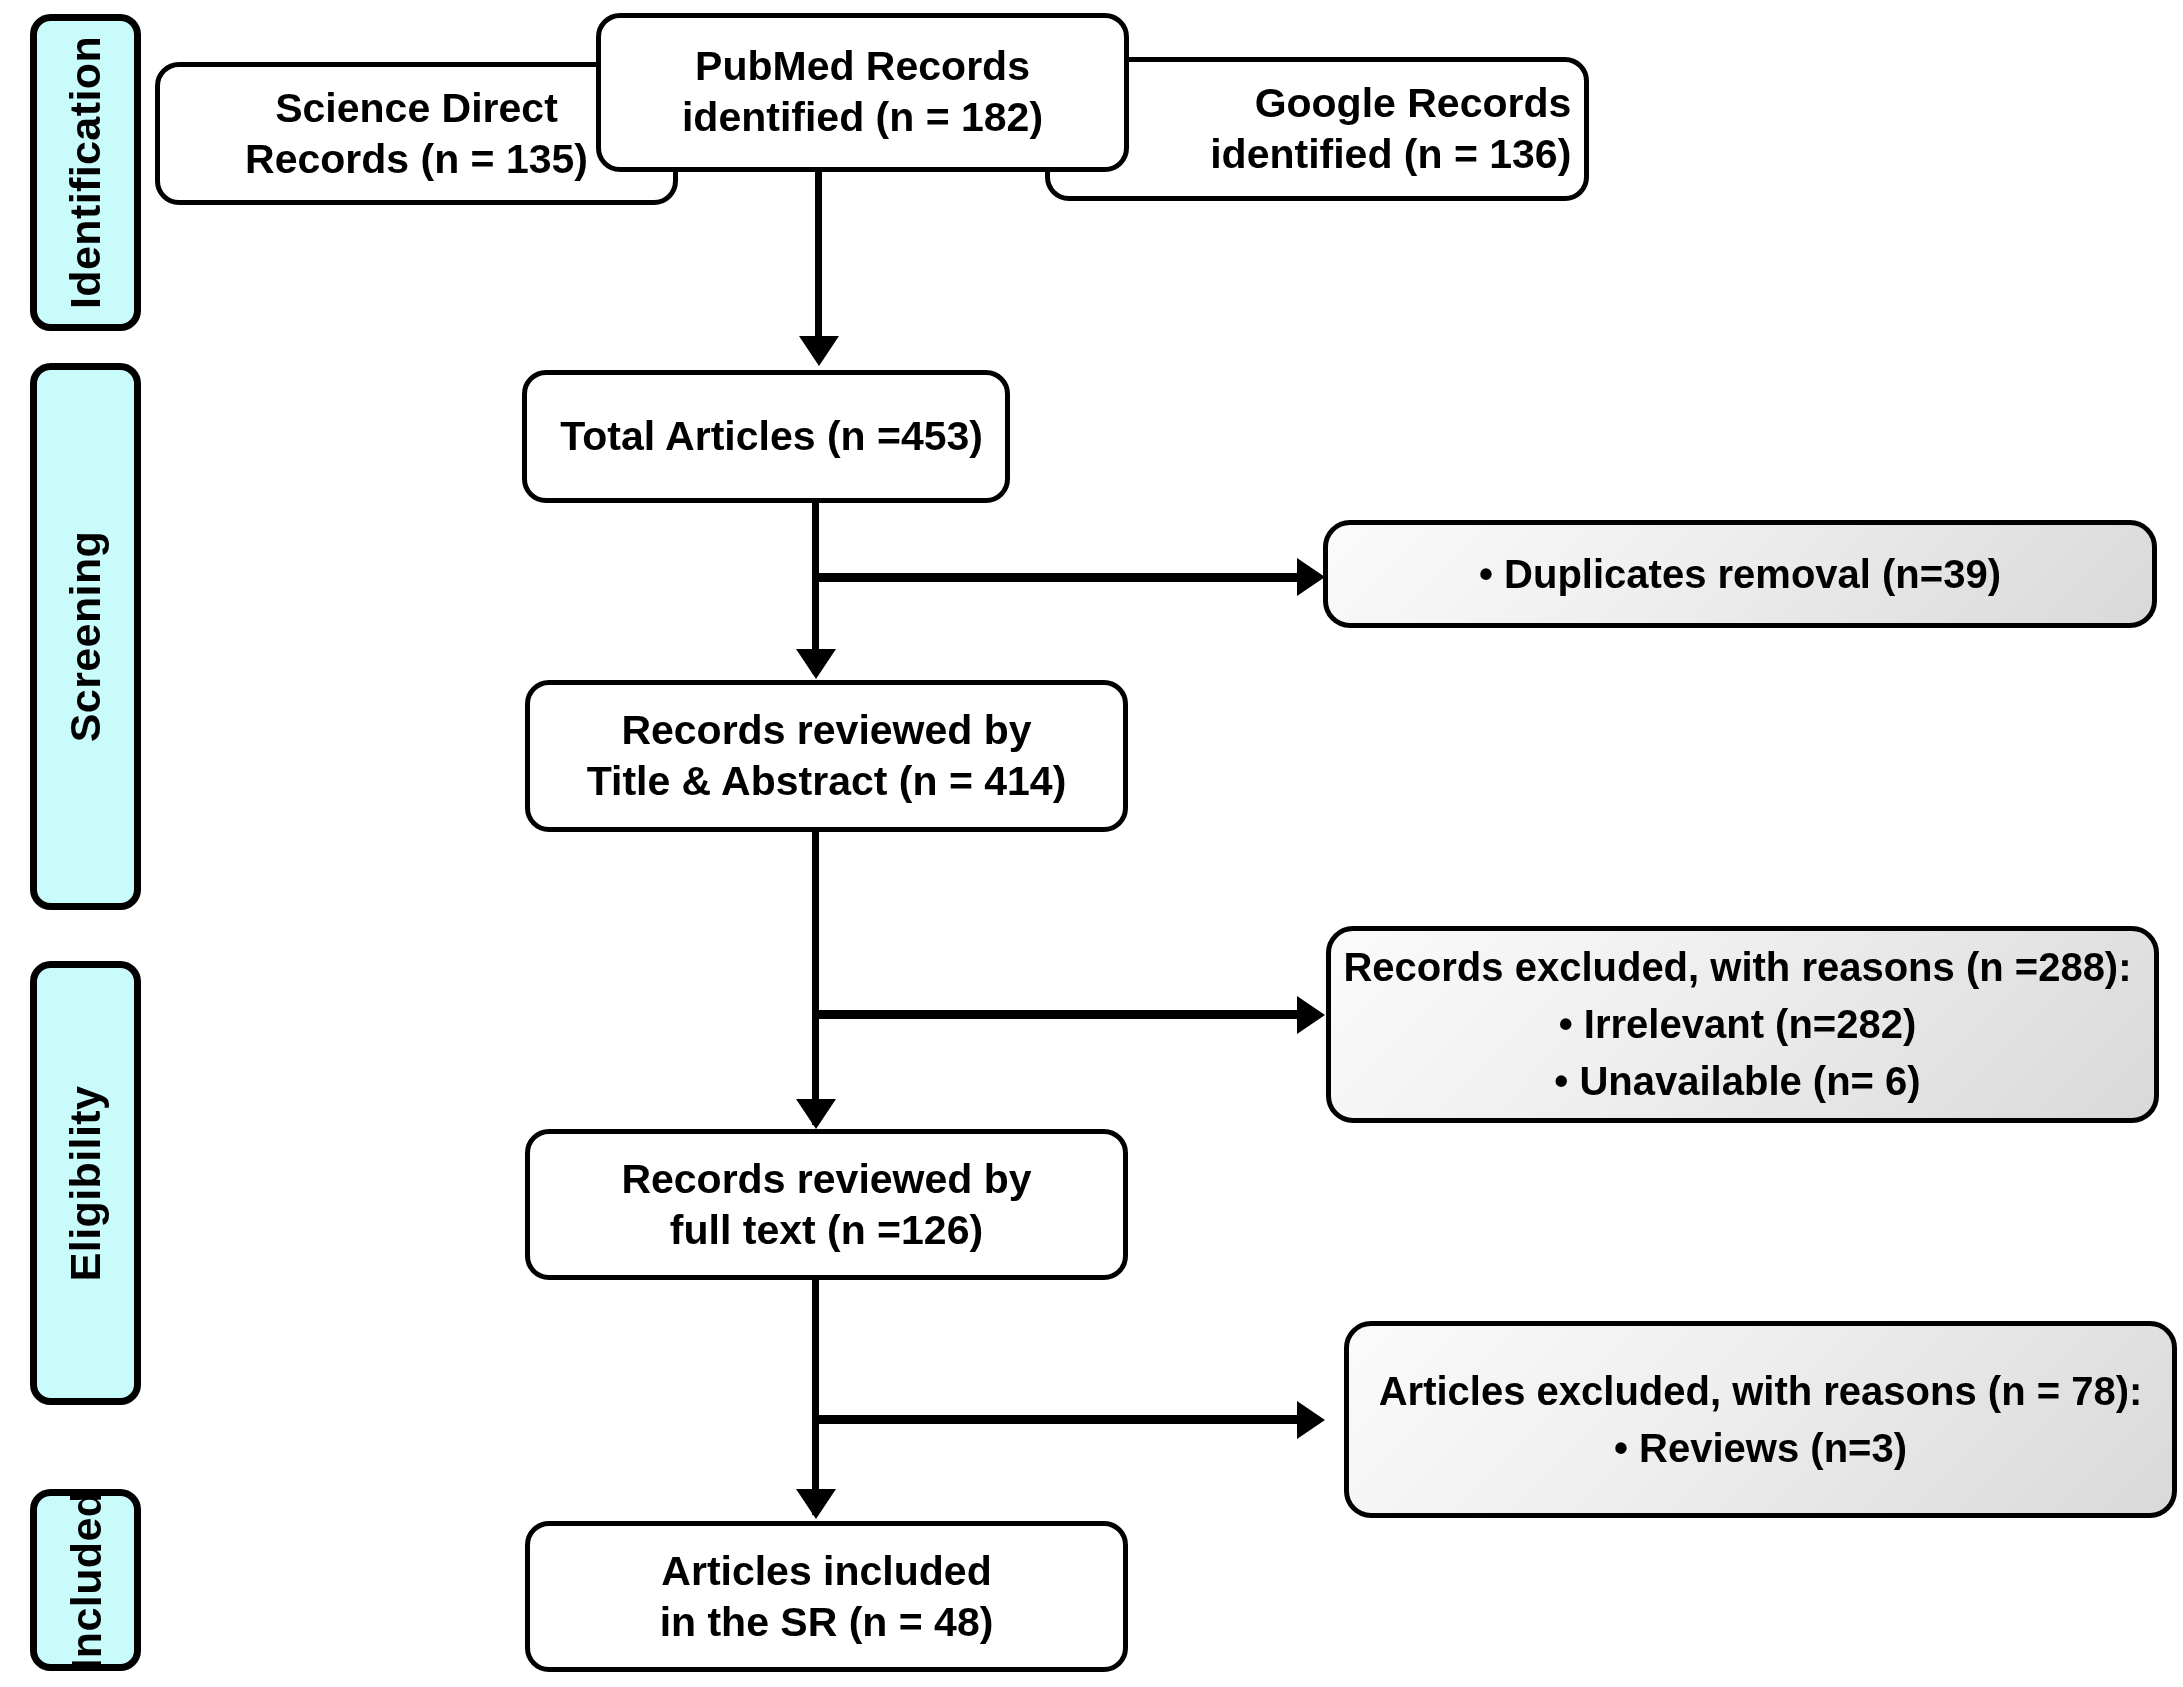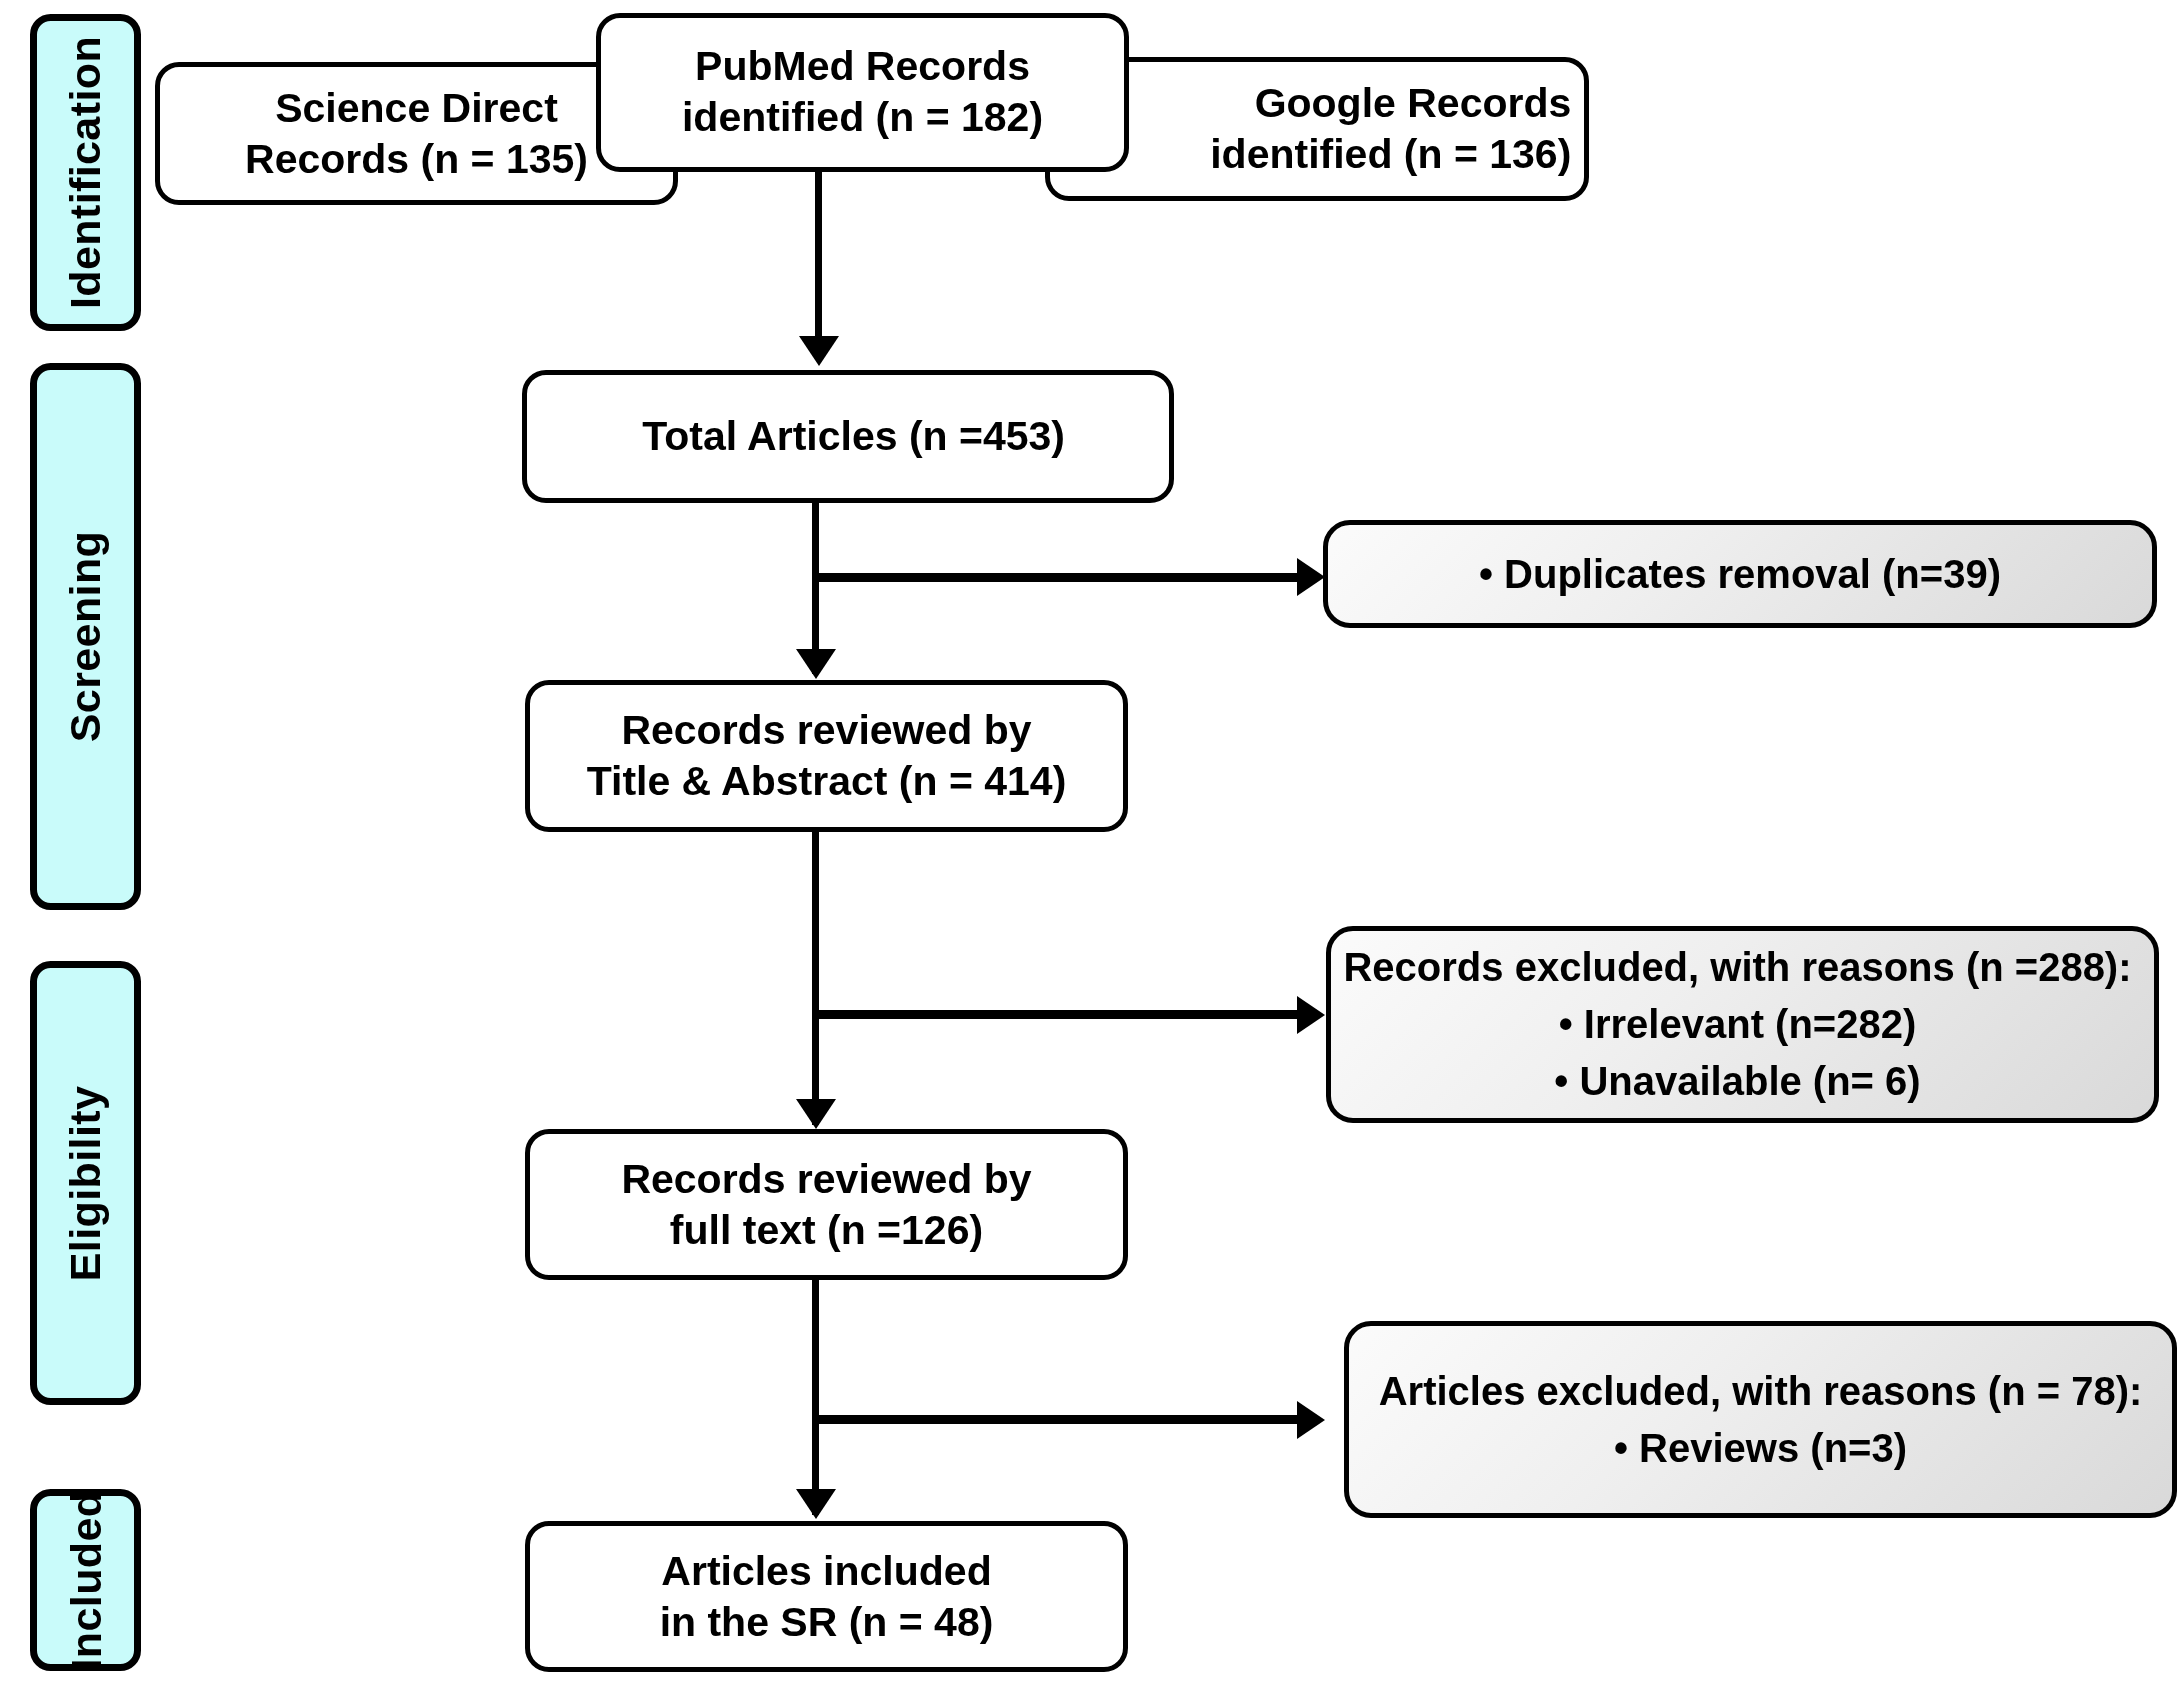--- a/index.html
+++ b/index.html
@@ -135,21 +135,21 @@
   </div>
 
   <div class="node" style="left:596px; top:12.7px; width:533px; height:159px; z-index:6;text-align:center;">
     <span class="ln">PubMed Records</span>
     <span class="ln">identified (n = 182)</span>
   </div>
 
   <div class="vline" style="left:815px; top:168px; height:190px;"></div>
   <div class="arrow-down" style="left:799px; top:336px;"></div>
 
-  <div class="node" style="left:522px; top:370px; width:652px; height:133px;padding-left:24px;">
+  <div class="node" style="left:522px; top:370px; width:488px; height:133px;padding-left:24px;">
     <span class="ln">Total Articles (n =453)</span>
   </div>
 
   <div class="vline" style="left:812px; top:501px; height:173px;"></div>
   <div class="arrow-down" style="left:796px; top:649px;"></div>
 
   <div class="hline" style="left:815px; top:573px; width:492px;"></div>
   <div class="arrow-right" style="left:1297px; top:558px;"></div>
 
   <div class="node excl" style="left:1323px; top:520px; width:834px; height:108px; justify-content:center;">

